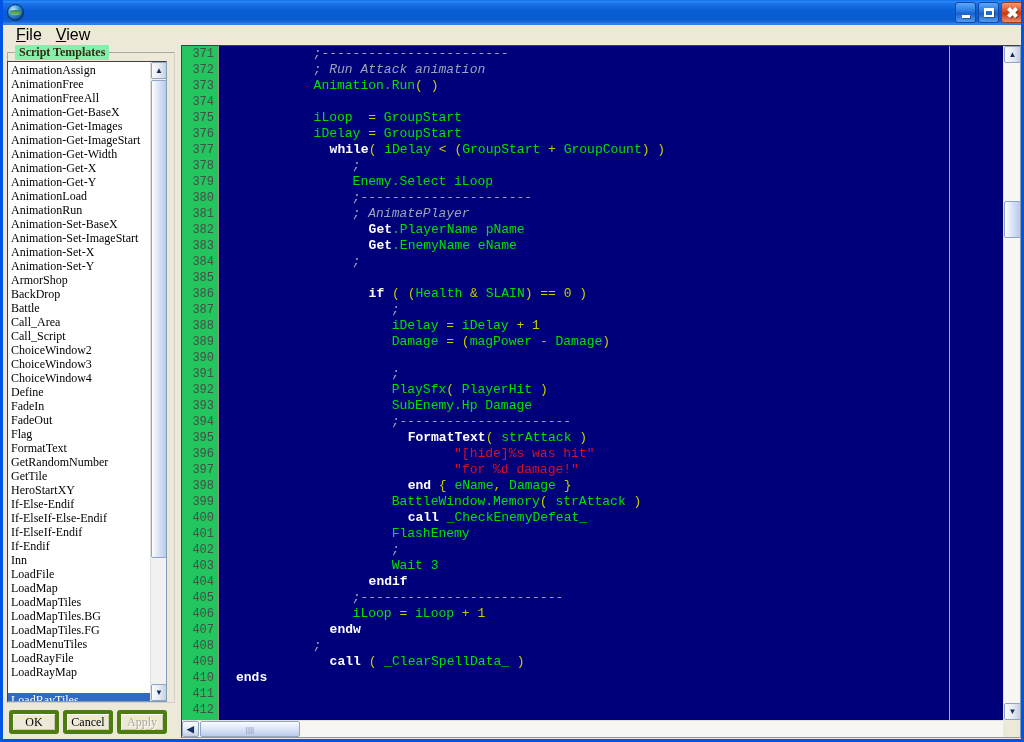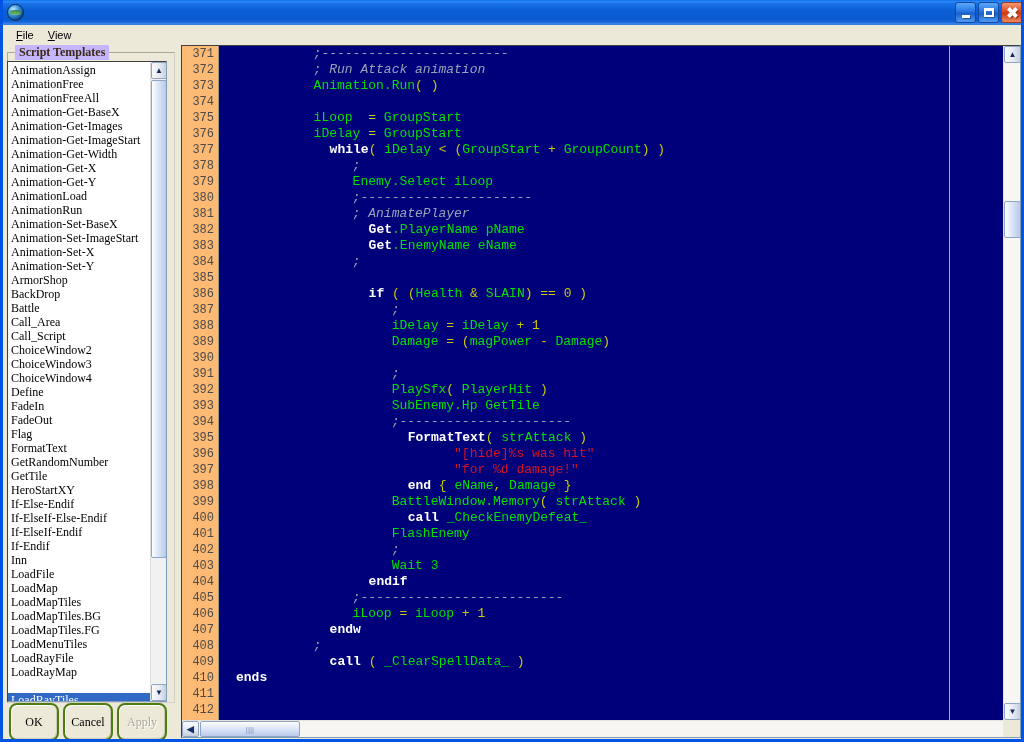--- a/index.html
+++ b/index.html
@@ -85,41 +85,41 @@
 
   
   #menubar {
     position: absolute; left: 0; top: 25px;
     width: 1024px; height: 19px;
     background: #ece9d8;
     display: flex; align-items: center;
     padding-left: 6px;
   }
   .menu-item {
-    font-size: 11px; color: #000; padding: 18px 7px;
+    font-size: 16px; color: #000; padding: 18px 7px;
     font-family: "Liberation Sans", sans-serif;
   }
   .menu-item u { text-decoration: underline; }
 
   
   #groupbox {
     position: absolute; left: 4px; top: 45px;
     width: 168px; height: 658px;
   }
   #groupbox-frame {
     position: absolute; left: 0; top: 7px;
     width: 168px; height: 651px;
     border: 1px solid #d4d0c8;
     border-top-color: #aca899;
     border-left-color: #aca899;
     background: transparent;
   }
   #groupbox-title {
     position: absolute; left: 8px; top: 0px;
-    background: #c4b5fd;
+    background: #86efac;
     padding: 0 4px;
     font-size: 12px; color: #3b2a16; font-weight: bold;
     font-family: "Liberation Serif", serif;
     white-space: nowrap;
   }
 
   
   #listbox {
     position: absolute; left: 4px; top: 61px;
     width: 160px; height: 641px;
@@ -189,45 +189,45 @@
   }
 
   
   #buttonbar {
     position: absolute; left: 0; top: 706px;
     width: 176px; height: 32px;
     display: flex; align-items: center; gap: 4px;
     padding-left: 6px;
   }
   .dlg-btn {
-    width: 50px; height: 38px;
+    width: 50px; height: 24px;
     background: #ece9d8;
-    border: 2px solid #4d7c0f;
-    border-radius: 8px;
+    border: 4px solid #4d7c0f;
+    border-radius: 3px;
     font-size: 12px; color: #000;
     font-family: "Liberation Serif", serif;
     display: flex; align-items: center; justify-content: center;
     box-shadow: inset 1px 1px 0 #fff, inset -1px -1px 0 #cec9b4;
   }
   .dlg-btn.disabled { color: #aca899; text-shadow: 1px 1px 0 #fff; }
 
   
   #editor {
     position: absolute; left: 178px; top: 45px;
     width: 840px; height: 693px;
     border: 1px solid #7f9db9;
     border-top-color: #404040;
     border-left-color: #404040;
     background: #00007b;
     overflow: hidden;
   }
   #gutter {
     position: absolute; left: 0; top: 0;
     width: 37px; height: 100%;
-    background: #fdba74;
+    background: #22c55e;
     border-right: 1px solid #9a9782;
   }
   .gutter-num {
     height: 16px; line-height: 16px;
     text-align: right; padding-right: 4px;
     font-size: 12px; color: #4b4b4b;
     font-family: "Liberation Mono", monospace;
   }
   #code-surface {
     position: absolute; left: 38px; top: 0;
@@ -425,21 +425,21 @@
           <div class="code-line"><span class="kw">                 Get</span><span class="id">.EnemyName eName</span></div>
           <div class="code-line"><span class="cm">                 ;</span></div>
           <div class="code-line"><span class="id"></span></div>
           <div class="code-line"><span class="kw">                 if</span><span class="op"> ( (</span><span class="id">Health </span><span class="op">&amp; </span><span class="id">SLAIN</span><span class="op">) == 0 )</span></div>
           <div class="code-line"><span class="cm">                      ;</span></div>
           <div class="code-line"><span class="id">                      iDelay </span><span class="op">= </span><span class="id">iDelay </span><span class="op">+ 1</span></div>
           <div class="code-line"><span class="id">                      Damage </span><span class="op">= (</span><span class="id">magPower </span><span class="op">- </span><span class="id">Damage</span><span class="op">)</span></div>
           <div class="code-line"><span class="id"></span></div>
           <div class="code-line"><span class="cm">                      ;</span></div>
           <div class="code-line"><span class="id">                      PlaySfx</span><span class="op">( </span><span class="id">PlayerHit </span><span class="op">)</span></div>
-          <div class="code-line"><span class="id">                      SubEnemy.Hp GetTile</span></div>
+          <div class="code-line"><span class="id">                      SubEnemy.Hp Damage</span></div>
           <div class="code-line"><span class="cm">                      ;----------------------</span></div>
           <div class="code-line"><span class="kw">                      FormatText</span><span class="op">( </span><span class="id">strAttack </span><span class="op">)</span></div>
           <div class="code-line"><span class="st">                              "[hide]%s was hit"</span></div>
           <div class="code-line"><span class="st">                              "for %d damage!"</span></div>
           <div class="code-line"><span class="kw">                      end</span><span class="op"> { </span><span class="id">eName</span><span class="op">, </span><span class="id">Damage </span><span class="op">}</span></div>
           <div class="code-line"><span class="id">                      BattleWindow.Memory</span><span class="op">( </span><span class="id">strAttack </span><span class="op">)</span></div>
           <div class="code-line"><span class="kw">                      call</span><span class="id"> _CheckEnemyDefeat_</span></div>
           <div class="code-line"><span class="id">                      FlashEnemy</span></div>
           <div class="code-line"><span class="cm">                      ;</span></div>
           <div class="code-line"><span class="id">                      Wait 3</span></div>

